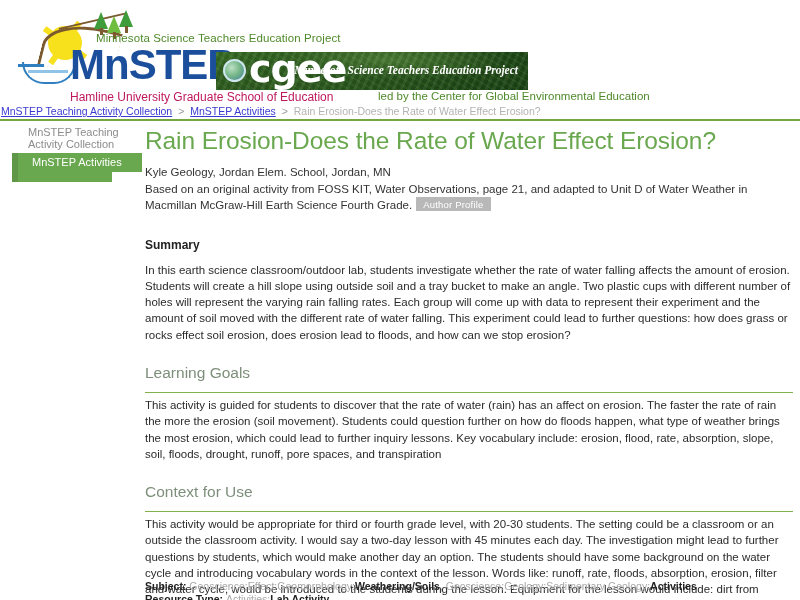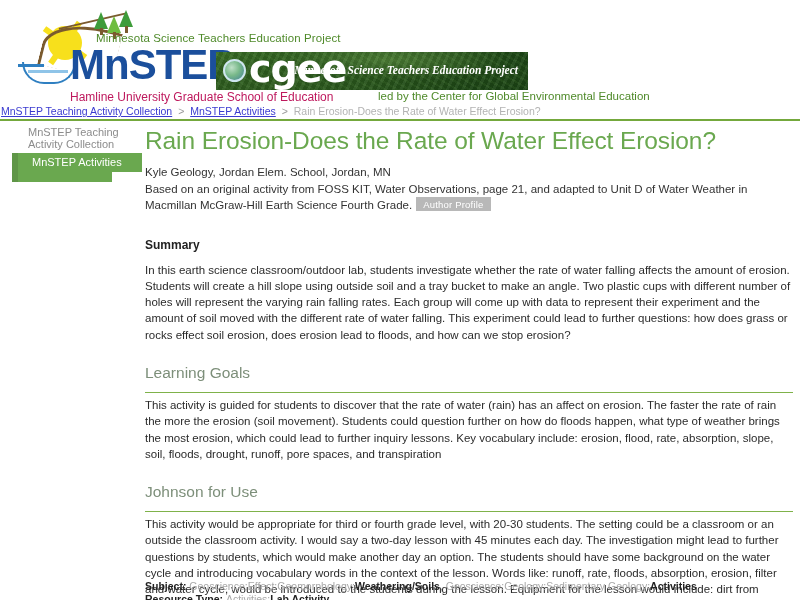--- a/index.html
+++ b/index.html
@@ -298,21 +298,21 @@
   <div class="byline">
     <span>Based on an original activity from FOSS KIT, Water Observations, page 21, and adapted to Unit D of Water Weather in Macmillan McGraw-Hill Earth Science Fourth Grade.</span><span id="author-profile">Author Profile</span>
   </div>
 
   <h3 class="sec-plain">Summary</h3>
   <p class="body" id="summary-body">In this earth science classroom/outdoor lab, students investigate whether the rate of water falling affects the amount of erosion. Students will create a hill slope using outside soil and a tray bucket to make an angle. Two plastic cups with different number of holes will represent the varying rain falling rates. Each group will come up with data to represent their experiment and the amount of soil moved with the different rate of water falling. This experiment could lead to further questions: how does grass or rocks effect soil erosion, does erosion lead to floods, and how can we stop erosion?</p>
 
   <h3 class="sec-green">Learning Goals</h3>
   <p class="body">This activity is guided for students to discover that the rate of water (rain) has an affect on erosion. The faster the rate of rain the more the erosion (soil movement). Students could question further on how do floods happen, what type of weather brings the most erosion, which could lead to further inquiry lessons. Key vocabulary include: erosion, flood, rate, absorption, slope, soil, floods, drought, runoff, pore spaces, and transpiration</p>
 
-  <h3 class="sec-green">Johnson for Use</h3>
+  <h3 class="sec-green">Context for Use</h3>
   <p class="body">This activity would be appropriate for third or fourth grade level, with 20-30 students. The setting could be a classroom or an outside the classroom activity. I would say a two-day lesson with 45 minutes each day. The investigation might lead to further questions by students, which would make another day an option. The students should have some background on the water cycle and introducing vocabulary words in the context of the lesson. Words like: runoff, rate, floods, absorption, erosion, filter and water cycle, would be introduced to the students during the lesson. Equipment for the lesson would include: dirt from surrounding classroom grounds, measuring cups for dirt, tubs (2ft.), rulers to place cups on for level surface over the tub (set cups with an equal amount of water on the back edge of the tub and the front of the cup will rest on the ruler which needs to be taped to the tub, cups, nail to poke holes in the cups to get different falling water rates, tinfoil to divide tub into two area for comparison, and water.</p>
 </div>
 
 <div id="meta">
   <div class="meta-row">
     <span class="meta-label">Subject:</span><span>&nbsp;</span><span>Geoscience:Effect:Geomorphology:</span><span class="meta-strong">Weathering/Soils</span><span>, </span><span>Geoscience:Geology:Sedimentary Geology:</span><span class="meta-strong">Activities</span>
   </div>
   <div class="meta-row">
     <span class="meta-label">Resource Type:</span><span>&nbsp;</span><span>Activities:</span><span class="meta-strong">Lab Activity</span>
   </div>

